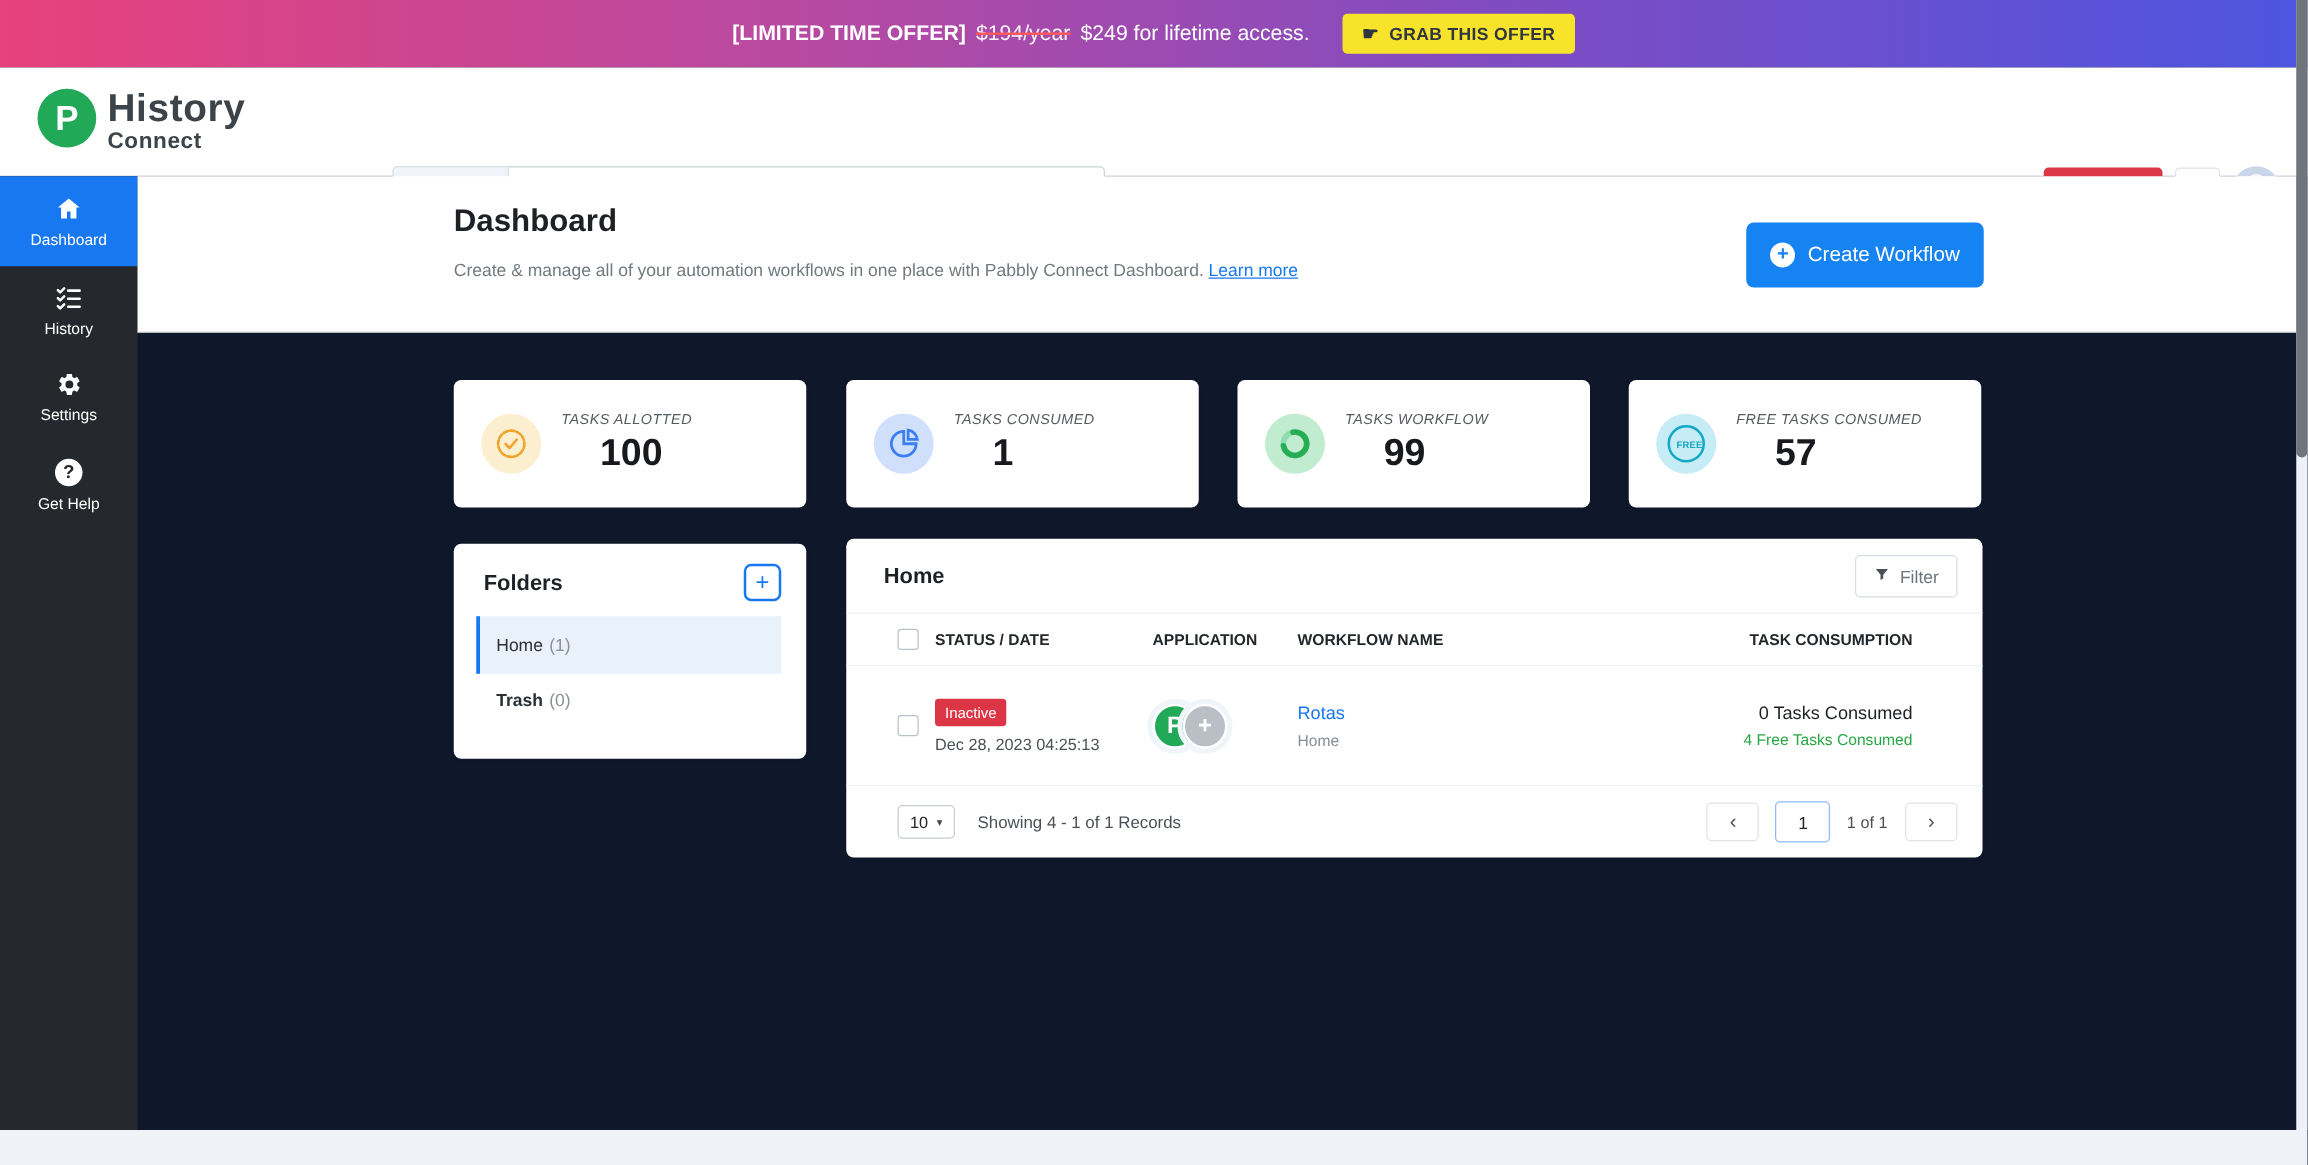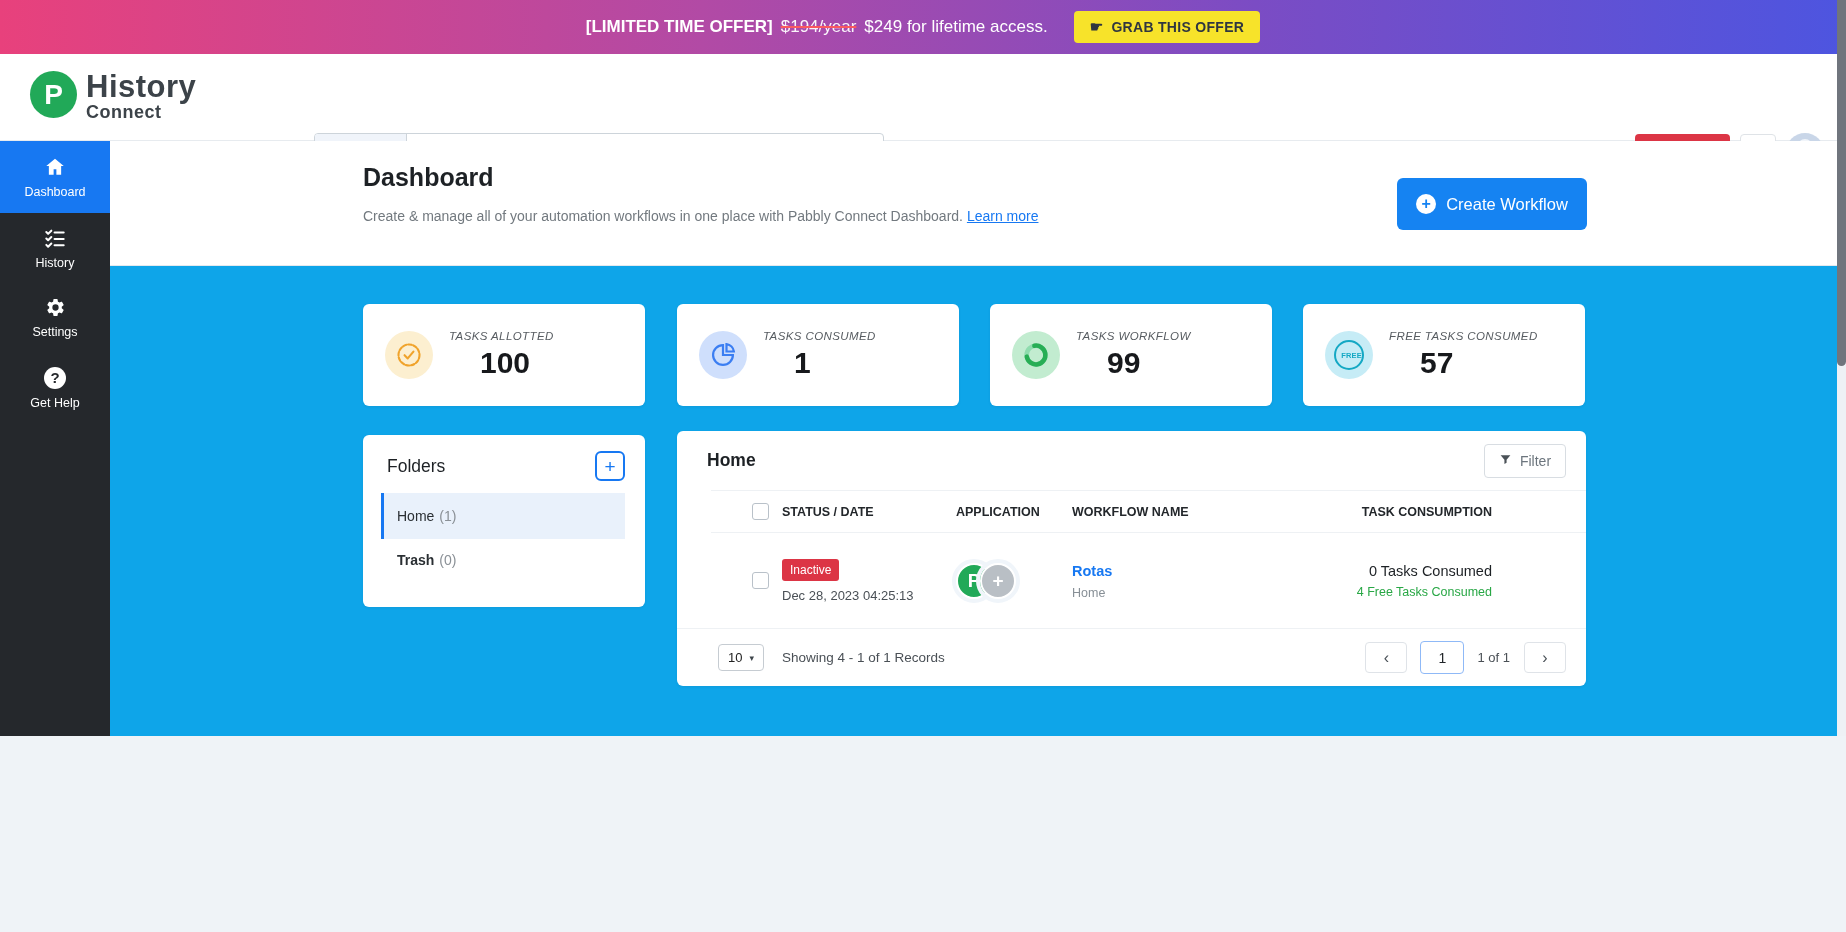--- a/index.html
+++ b/index.html
@@ -1,18 +1,18 @@
 <!DOCTYPE html>
 <html><head>
 <meta charset="utf-8">
 <style>
   * { margin:0; padding:0; box-sizing:border-box; }
   html,body { background:#eff3f7; }
   body { font-family:"Liberation Sans", sans-serif; color:#212529; }
-  .page { position:relative; width:1846px; height:736px; overflow:hidden; background:#0ea5e9; }
+  .page { position:relative; width:1846px; height:904px; overflow:hidden; background:#0f172a; }
 
   
   .banner { position:absolute; left:0; top:0; width:1846px; height:54px;
     background:linear-gradient(90deg,#e8417c 0%,#b24aa5 38%,#7b4cc4 68%,#4d55e0 100%);
     display:flex; align-items:center; justify-content:center; gap:26px; }
   .banner-text { color:#fff; font-size:17px; display:flex; align-items:center; gap:8px; white-space:nowrap; }
   .b-prefix { font-weight:bold; }
   .b-old { text-decoration:line-through; text-decoration-color:#ff5a5a; text-decoration-thickness:2px; opacity:.95; }
   .cta { background:#f7e32a; color:#2f3640; border:none; font-family:inherit; font-weight:bold; font-size:14px;
     letter-spacing:.3px; padding:0 16px; height:32px; border-radius:4px; display:flex; align-items:center; gap:8px; cursor:pointer; }
@@ -69,51 +69,51 @@
   .stat-icon { width:48px; height:48px; border-radius:50%; display:flex; align-items:center; justify-content:center; flex:0 0 auto; }
   .stat-label { font-size:11.5px; color:#565b60; letter-spacing:.4px;font-style:italic; }
   .stat-value { font-size:30px; font-weight:bold; color:#17191c; margin-top:4px;margin-left:31px; }
   .free-stamp { width:30px; height:30px; border-radius:50%; border:2px solid #14a8c4; display:flex; align-items:center; justify-content:flex-end; }
   .free-stamp b { font-size:7.5px; color:#14a8c4; letter-spacing:.2px; }
 
   
   .folders { position:absolute; left:363px; top:435px; width:282px; height:172px; background:#fff; border-radius:6px;
     box-shadow:0 1px 3px rgba(25,35,60,.07); }
   .folders-head { display:flex; align-items:center; justify-content:space-between; padding:16px 20px 12px 24px; }
-  .folders-title { font-size:17.5px; font-weight:normal; color:#1d2125;text-align:center; }
+  .folders-title { font-size:17.5px; font-weight:bold; color:#1d2125;text-align:center; }
   .add-folder-btn { width:30px; height:30px; background:#fff; border:2px solid #1778f2; border-radius:6px; color:#1778f2;
     font-size:19px; line-height:1; display:flex; align-items:center; justify-content:center; cursor:pointer; }
   .folder-list { padding:0 20px 0 18px; }
   .folder-item { height:46px; display:flex; align-items:center; padding-left:13px; font-size:14px; color:#2a2f33;
     border-left:3px solid transparent; cursor:pointer; }
   .folder-item.active { background:#e9f1fb; border-left-color:#1778f2; }
   .folder-item .cnt { color:#8a9096; margin-left:5px; }
   .folder-item.trash { height:42px; }
   .folder-item.trash .fname { font-weight:bold; }
 
   
   .wf-panel { position:absolute; left:677px; top:431px; width:909px; height:255px; background:#fff; border-radius:6px;
     box-shadow:0 1px 3px rgba(25,35,60,.07); }
   .wf-head { height:59px; display:flex; align-items:center; justify-content:space-between; padding:0 20px 0 30px; }
   .wf-title { font-size:17.5px; font-weight:bold; color:#1d2125; }
   .filter-btn { width:82px; height:34px; background:#fff; border:1px solid #d8dde2; border-radius:4px; display:flex; align-items:center;
     justify-content:center; gap:8px; color:#6c757d; font-size:14px; font-family:inherit; cursor:pointer; }
-  .wf-grid { display:grid; grid-template-columns:30px 174px 116px 250px 1fr; align-items:center; padding-left:41px; padding-right:94px;margin-left:34px; }
+  .wf-grid { display:grid; grid-template-columns:30px 174px 116px 250px 1fr; align-items:center; padding-left:41px; padding-right:56px; }
   .wf-cols { height:42px; border-top:1px solid #eef1f4; font-size:12.5px; font-weight:bold; color:#23272b; }
   .wf-cols .right, .wf-row .right { text-align:right; }
   .wf-row { height:96px; border-top:1px solid #eef1f4; }
   .checkbox { width:17px; height:17px; border:1.5px solid #b9c1c9; border-radius:3px; background:#fff; cursor:pointer; }
   .badge { display:inline-block; background:#dc3545; color:#fff; font-size:12px; padding:4px 8px; border-radius:3px; }
   .row-date { font-size:13px; color:#4a5056; margin-top:7px; }
   .app-icons { display:flex; align-items:center; }
   .app-circle { width:36px; height:36px; border-radius:50%; display:flex; align-items:center; justify-content:center;
     color:#fff; font-weight:bold; font-size:19px; outline:4px solid #f0f5fa; border:2px solid #fff; }
   .app-circle.pabbly { background:#21a958; }
   .app-circle.addapp { background:#b9bfc5; margin-left:-12px; }
-  .wf-name { color:#1778f2; font-size:14.5px; cursor:pointer;font-weight:bold; }
+  .wf-name { color:#1778f2; font-size:14.5px; cursor:pointer; }
   .wf-folder { color:#878f96; font-size:12.5px; margin-top:6px; }
   .consumed { font-size:14.5px; color:#1d2125; }
   .free-consumed { font-size:12.5px; color:#28a745; margin-top:6px; }
 
   .wf-pagination { height:58px; border-top:1px solid #eef1f4; display:flex; align-items:center; padding:0 20px 0 41px; }
   .pagesize { display:flex; align-items:center; gap:7px; height:27px; padding:0 9px; border:1px solid #c6ccd2; border-radius:4px;
     font-size:13px; color:#222; background:#fff; cursor:pointer; }
   .pagesize .caret { font-size:9px; color:#3f464c; }
   .page-summary { font-size:13.5px; color:#4a5056; margin-left:18px; }
   .pager { margin-left:auto; display:flex; align-items:center; }

